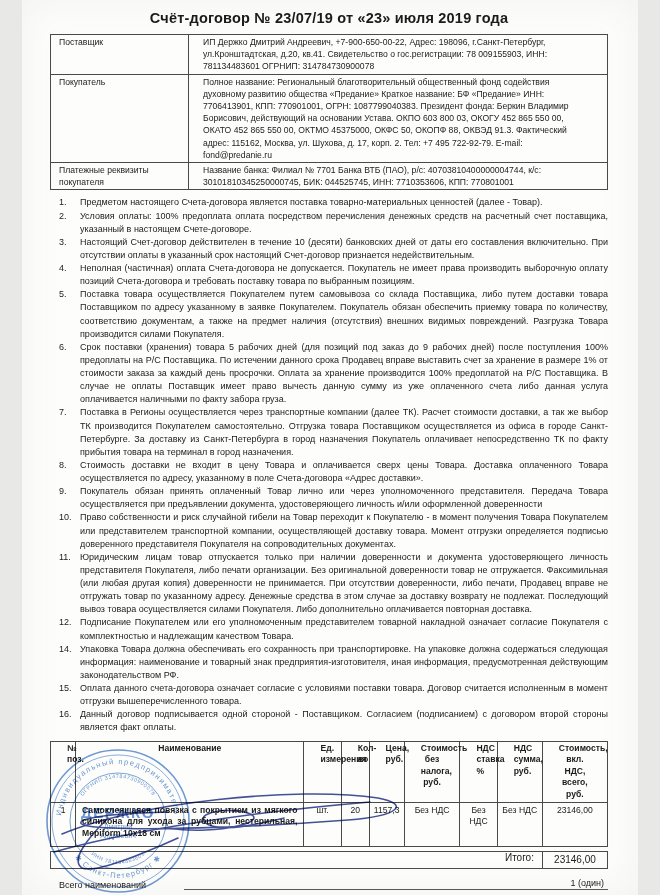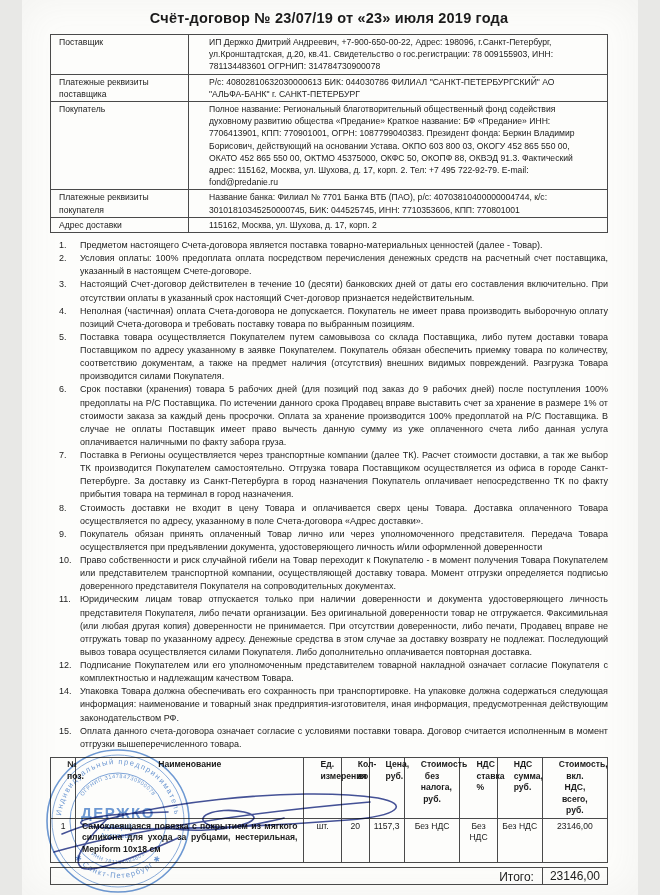--- a/index.html
+++ b/index.html
@@ -16,33 +16,33 @@
     position:relative;width:616px;height:895px;background:var(--paper);
     padding:8px 30px 0 28px;overflow:hidden;margin:0 auto;
     box-shadow:inset 0 0 40px rgba(120,120,110,0.08);
   }
   .title{
     text-align:center;font-size:14.5px;font-weight:bold;letter-spacing:.2px;
     margin-top:2px;margin-bottom:8px;
   }
   
   table.parties{width:100%;border-collapse:collapse;font-size:8.6px;line-height:1.42;}
-  table.parties td{border:1px solid var(--border);padding:1px 20px;vertical-align:top;}
+  table.parties td{border:1px solid var(--border);padding:1px 14px;vertical-align:top;}
   table.parties td.lbl{width:138px;padding-left:8px;}
   
   .terms{margin-top:6px;font-size:9px;line-height:1.46;}
   .term{display:flex;}
   .t-num{flex:0 0 30px;padding-left:9px;}
   .t-text{flex:1;text-align:justify;}
   
   table.items{width:100%;border-collapse:collapse;table-layout:fixed;font-size:8.6px;margin-top:6px;line-height:1.35;}
   table.items th{border:1px solid var(--border);font-weight:bold;text-align:center;vertical-align:top;padding:1px 16px;}
   table.items td{border:1px solid var(--border);vertical-align:top;padding:2px 4px;text-align:center;}
   table.items td.name{text-align:justify;padding:2px 6px;height:44px;font-weight:bold;}
-  .totals-strip{display:flex;border:1px solid var(--border);margin-top:4px;font-size:12px;height:18px;align-items:flex-end;}
+  .totals-strip{display:flex;border:1px solid var(--border);margin-top:4px;font-size:10px;height:18px;align-items:flex-start;}
   .totals-strip .t-label{flex:1;text-align:right;padding-right:8px;}
   .totals-strip .t-value{flex:0 0 11.7%;border-left:1px solid var(--border);text-align:center;align-self:stretch;display:flex;align-items:center;justify-content:center;}
   
   .summary{margin-top:9px;font-size:9px;}
   .sum-row{display:flex;margin-bottom:4px;align-items:flex-end;}
   .sum-label{flex:0 0 134px;padding-left:9px;}
   .sum-value{flex:1;border-bottom:1px solid #5a5a5a;padding:0 4px 1px 4px;text-align:right;}
   
   .stamp{position:absolute;left:20px;top:746px;width:152px;height:150px;opacity:.8;pointer-events:none;mix-blend-mode:multiply;}
   .signature{position:absolute;left:26px;top:772px;width:380px;height:110px;pointer-events:none;mix-blend-mode:multiply;}
@@ -54,35 +54,27 @@
 
   <div class="title">Счёт-договор № 23/07/19 от «23» июля 2019 года</div>
 
   <table class="parties">
     <tbody>
       <tr>
         <td class="lbl">Поставщик</td>
         <td>ИП Держко Дмитрий Андреевич, +7-900-650-00-22, Адрес: 198096, г.Санкт-Петербург, ул.Кронштадтская, д.20, кв.41. Свидетельство о гос.регистрации: 78 009155903, ИНН: 781134483601 ОГРНИП: 314784730900078</td>
       </tr>
       <tr>
-        <td class="lbl">Платежные реквизиты поставщика</td>
-        <td>Р/с: 40802810632030000613 БИК: 044030786 ФИЛИАЛ "САНКТ-ПЕТЕРБУРГСКИЙ" АО "АЛЬФА-БАНК" г. САНКТ-ПЕТЕРБУРГ</td>
-      </tr>
-      <tr>
         <td class="lbl">Покупатель</td>
         <td>Полное название: Региональный благотворительный общественный фонд содействия духовному развитию общества «Предание» Краткое название: БФ «Предание» ИНН: 7706413901, КПП: 770901001, ОГРН: 1087799040383. Президент фонда: Беркин Владимир Борисович, действующий на основании Устава. ОКПО 603 800 03, ОКОГУ 452 865 550 00, ОКАТО 452 865 550 00, ОКТМО 45375000, ОКФС 50, ОКОПФ 88, ОКВЭД 91.3. Фактический адрес: 115162, Москва, ул. Шухова, д. 17, корп. 2. Тел: +7 495 722-92-79. E-mail: fond@predanie.ru</td>
       </tr>
       <tr>
         <td class="lbl">Платежные реквизиты покупателя</td>
         <td>Название банка: Филиал № 7701 Банка ВТБ (ПАО), р/с: 40703810400000004744, к/с: 30101810345250000745, БИК: 044525745, ИНН: 7710353606, КПП: 770801001</td>
       </tr>
-      <tr>
-        <td class="lbl">Адрес доставки</td>
-        <td>115162, Москва, ул. Шухова, д. 17, корп. 2</td>
-      </tr>
     </tbody>
   </table>
 
   <div class="terms">
     <div class="term">
         <span class="t-num">1.</span>
         <span class="t-text">Предметом настоящего Счета-договора является поставка товарно-материальных ценностей (далее - Товар).</span>
       </div>
     <div class="term">
         <span class="t-num">2.</span>
@@ -128,20 +120,24 @@
         <span class="t-num">12.</span>
         <span class="t-text">Подписание Покупателем или его уполномоченным представителем товарной накладной означает согласие Покупателя с комплектностью и надлежащим качеством Товара.</span>
       </div>
     <div class="term">
         <span class="t-num">14.</span>
         <span class="t-text">Упаковка Товара должна обеспечивать его сохранность при транспортировке. На упаковке должна содержаться следующая информация: наименование и товарный знак предприятия-изготовителя, иная информация, предусмотренная действующим законодательством РФ.</span>
       </div>
     <div class="term">
         <span class="t-num">15.</span>
         <span class="t-text">Оплата данного счета-договора означает согласие с условиями поставки товара. Договор считается исполненным в момент отгрузки вышеперечисленного товара.</span>
+      </div>
+    <div class="term">
+        <span class="t-num">16.</span>
+        <span class="t-text">Данный договор подписывается одной стороной - Поставщиком. Согласием (подписанием) с договором второй стороны является факт оплаты.</span>
       </div>
   </div>
 
   <table class="items">
     <colgroup>
       <col style="width:4.5%">
         <col style="width:41%">
         <col style="width:6.7%">
         <col style="width:5%">
       <col style="width:6.3%">

